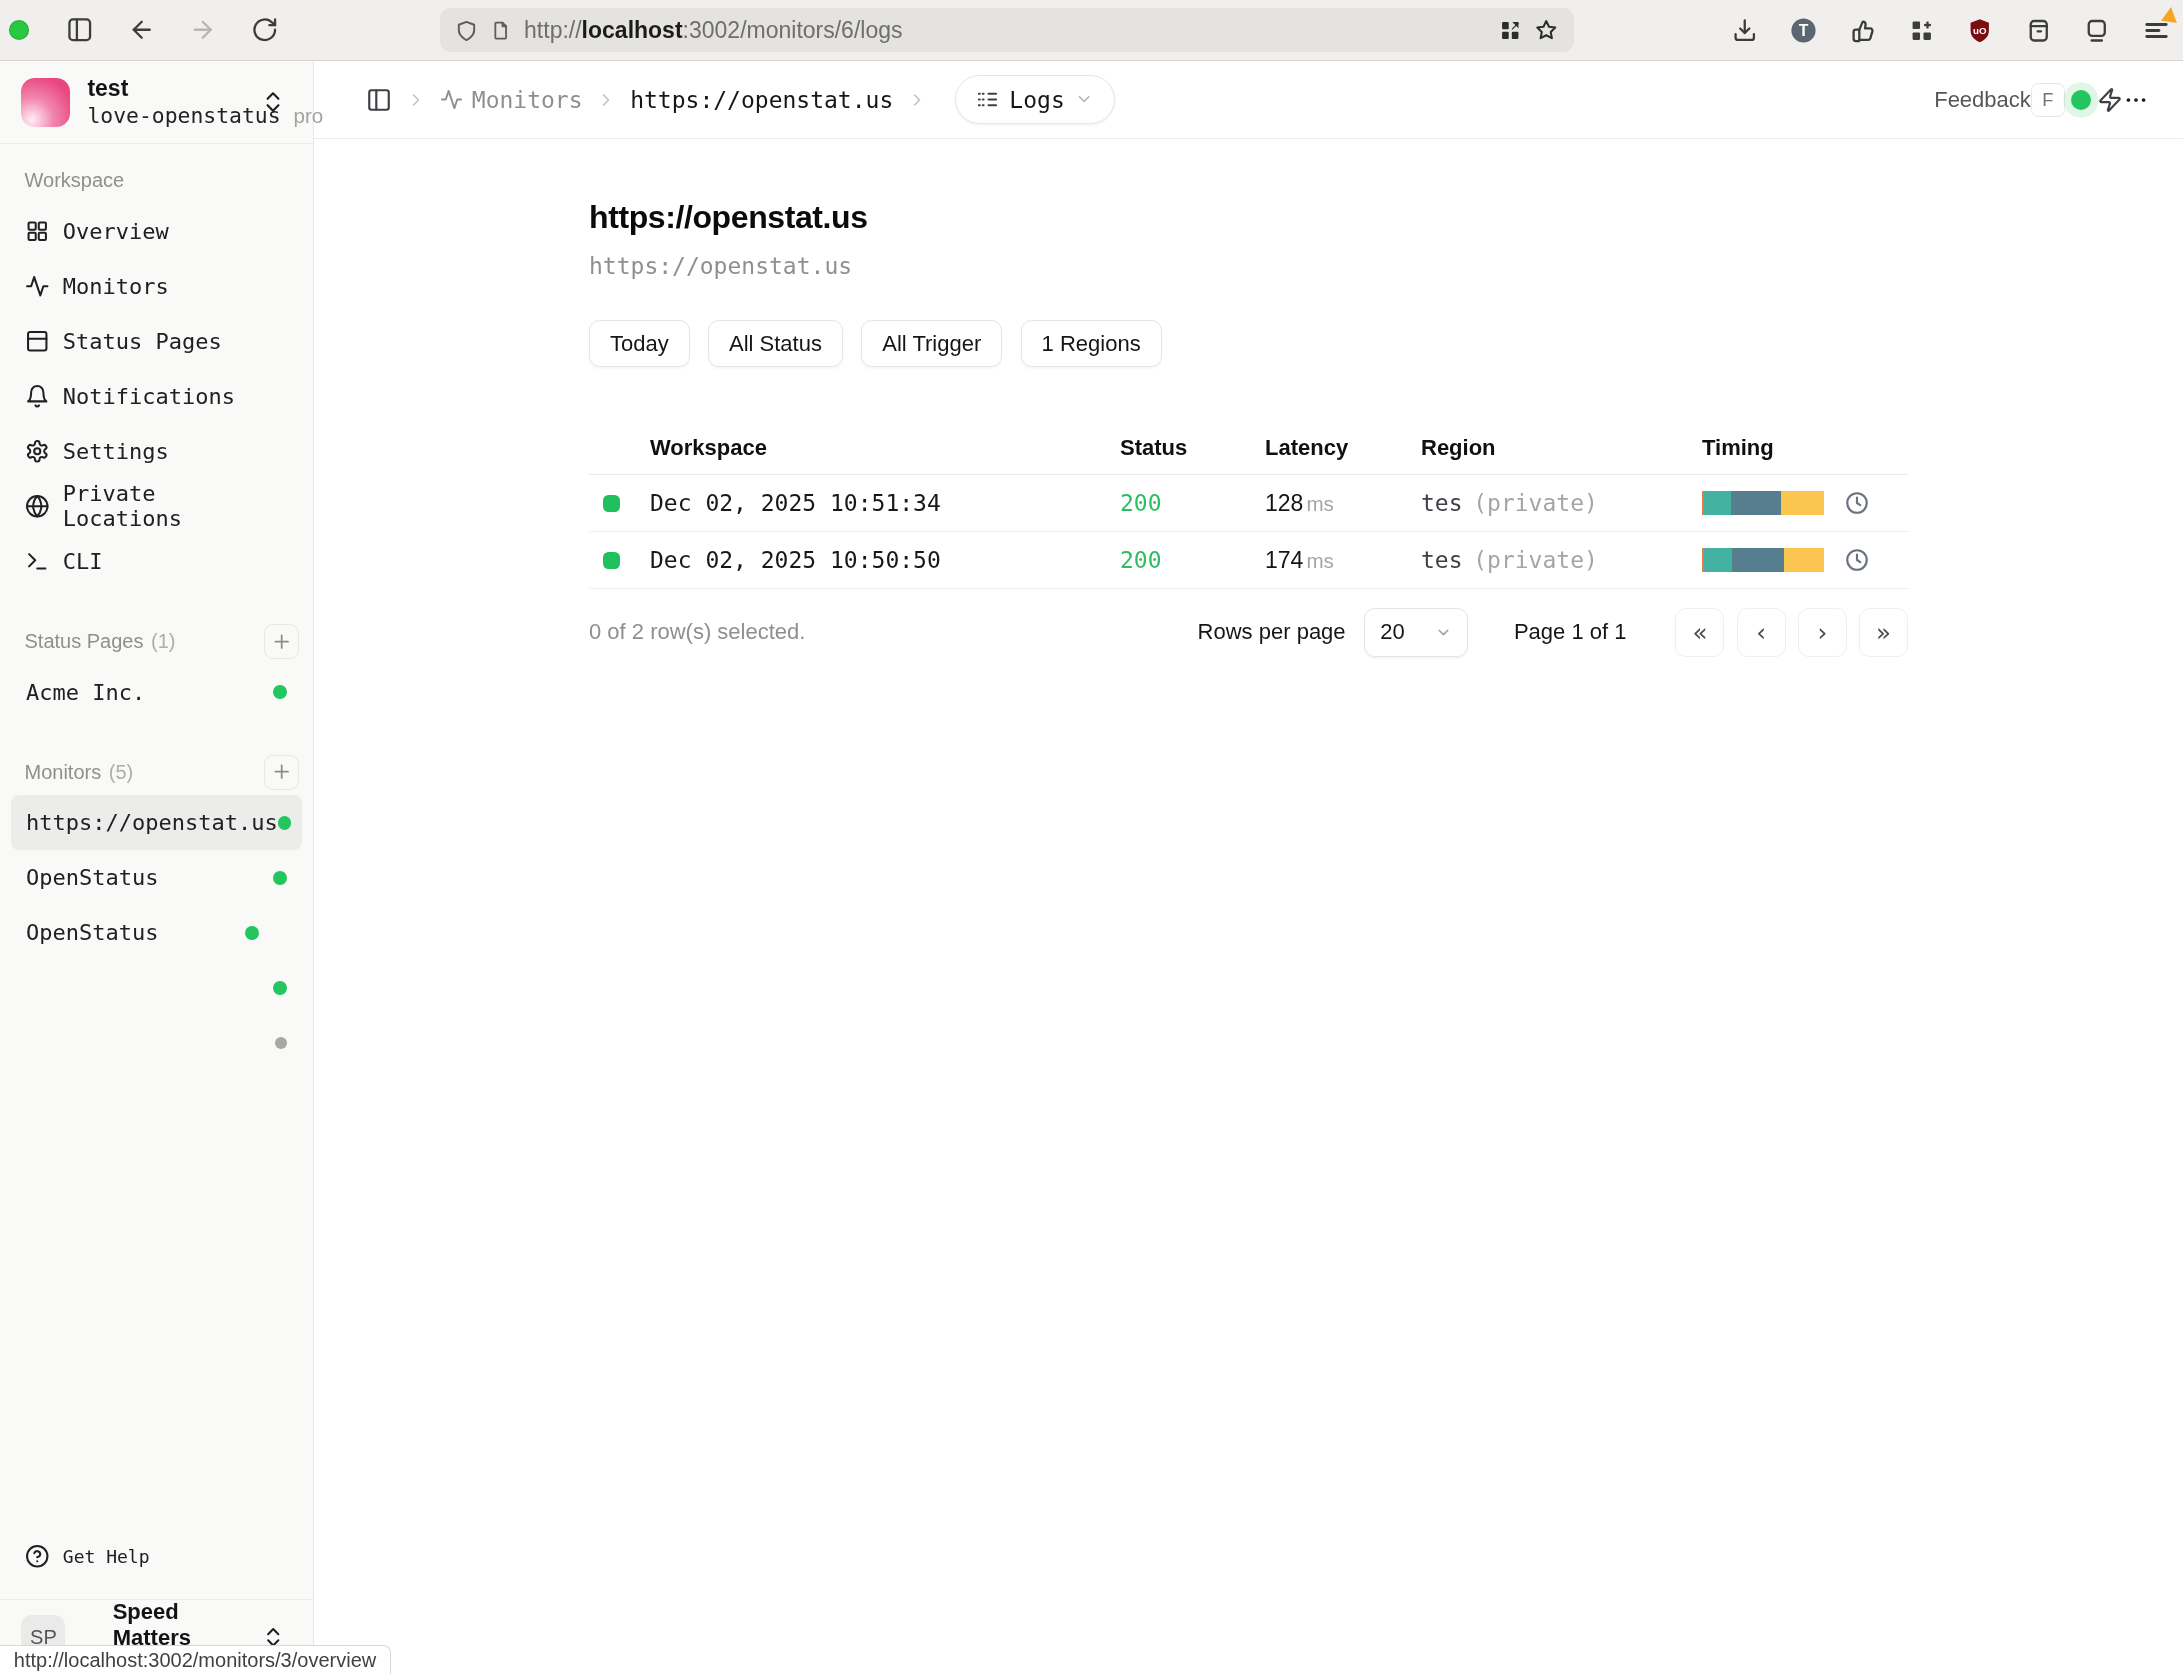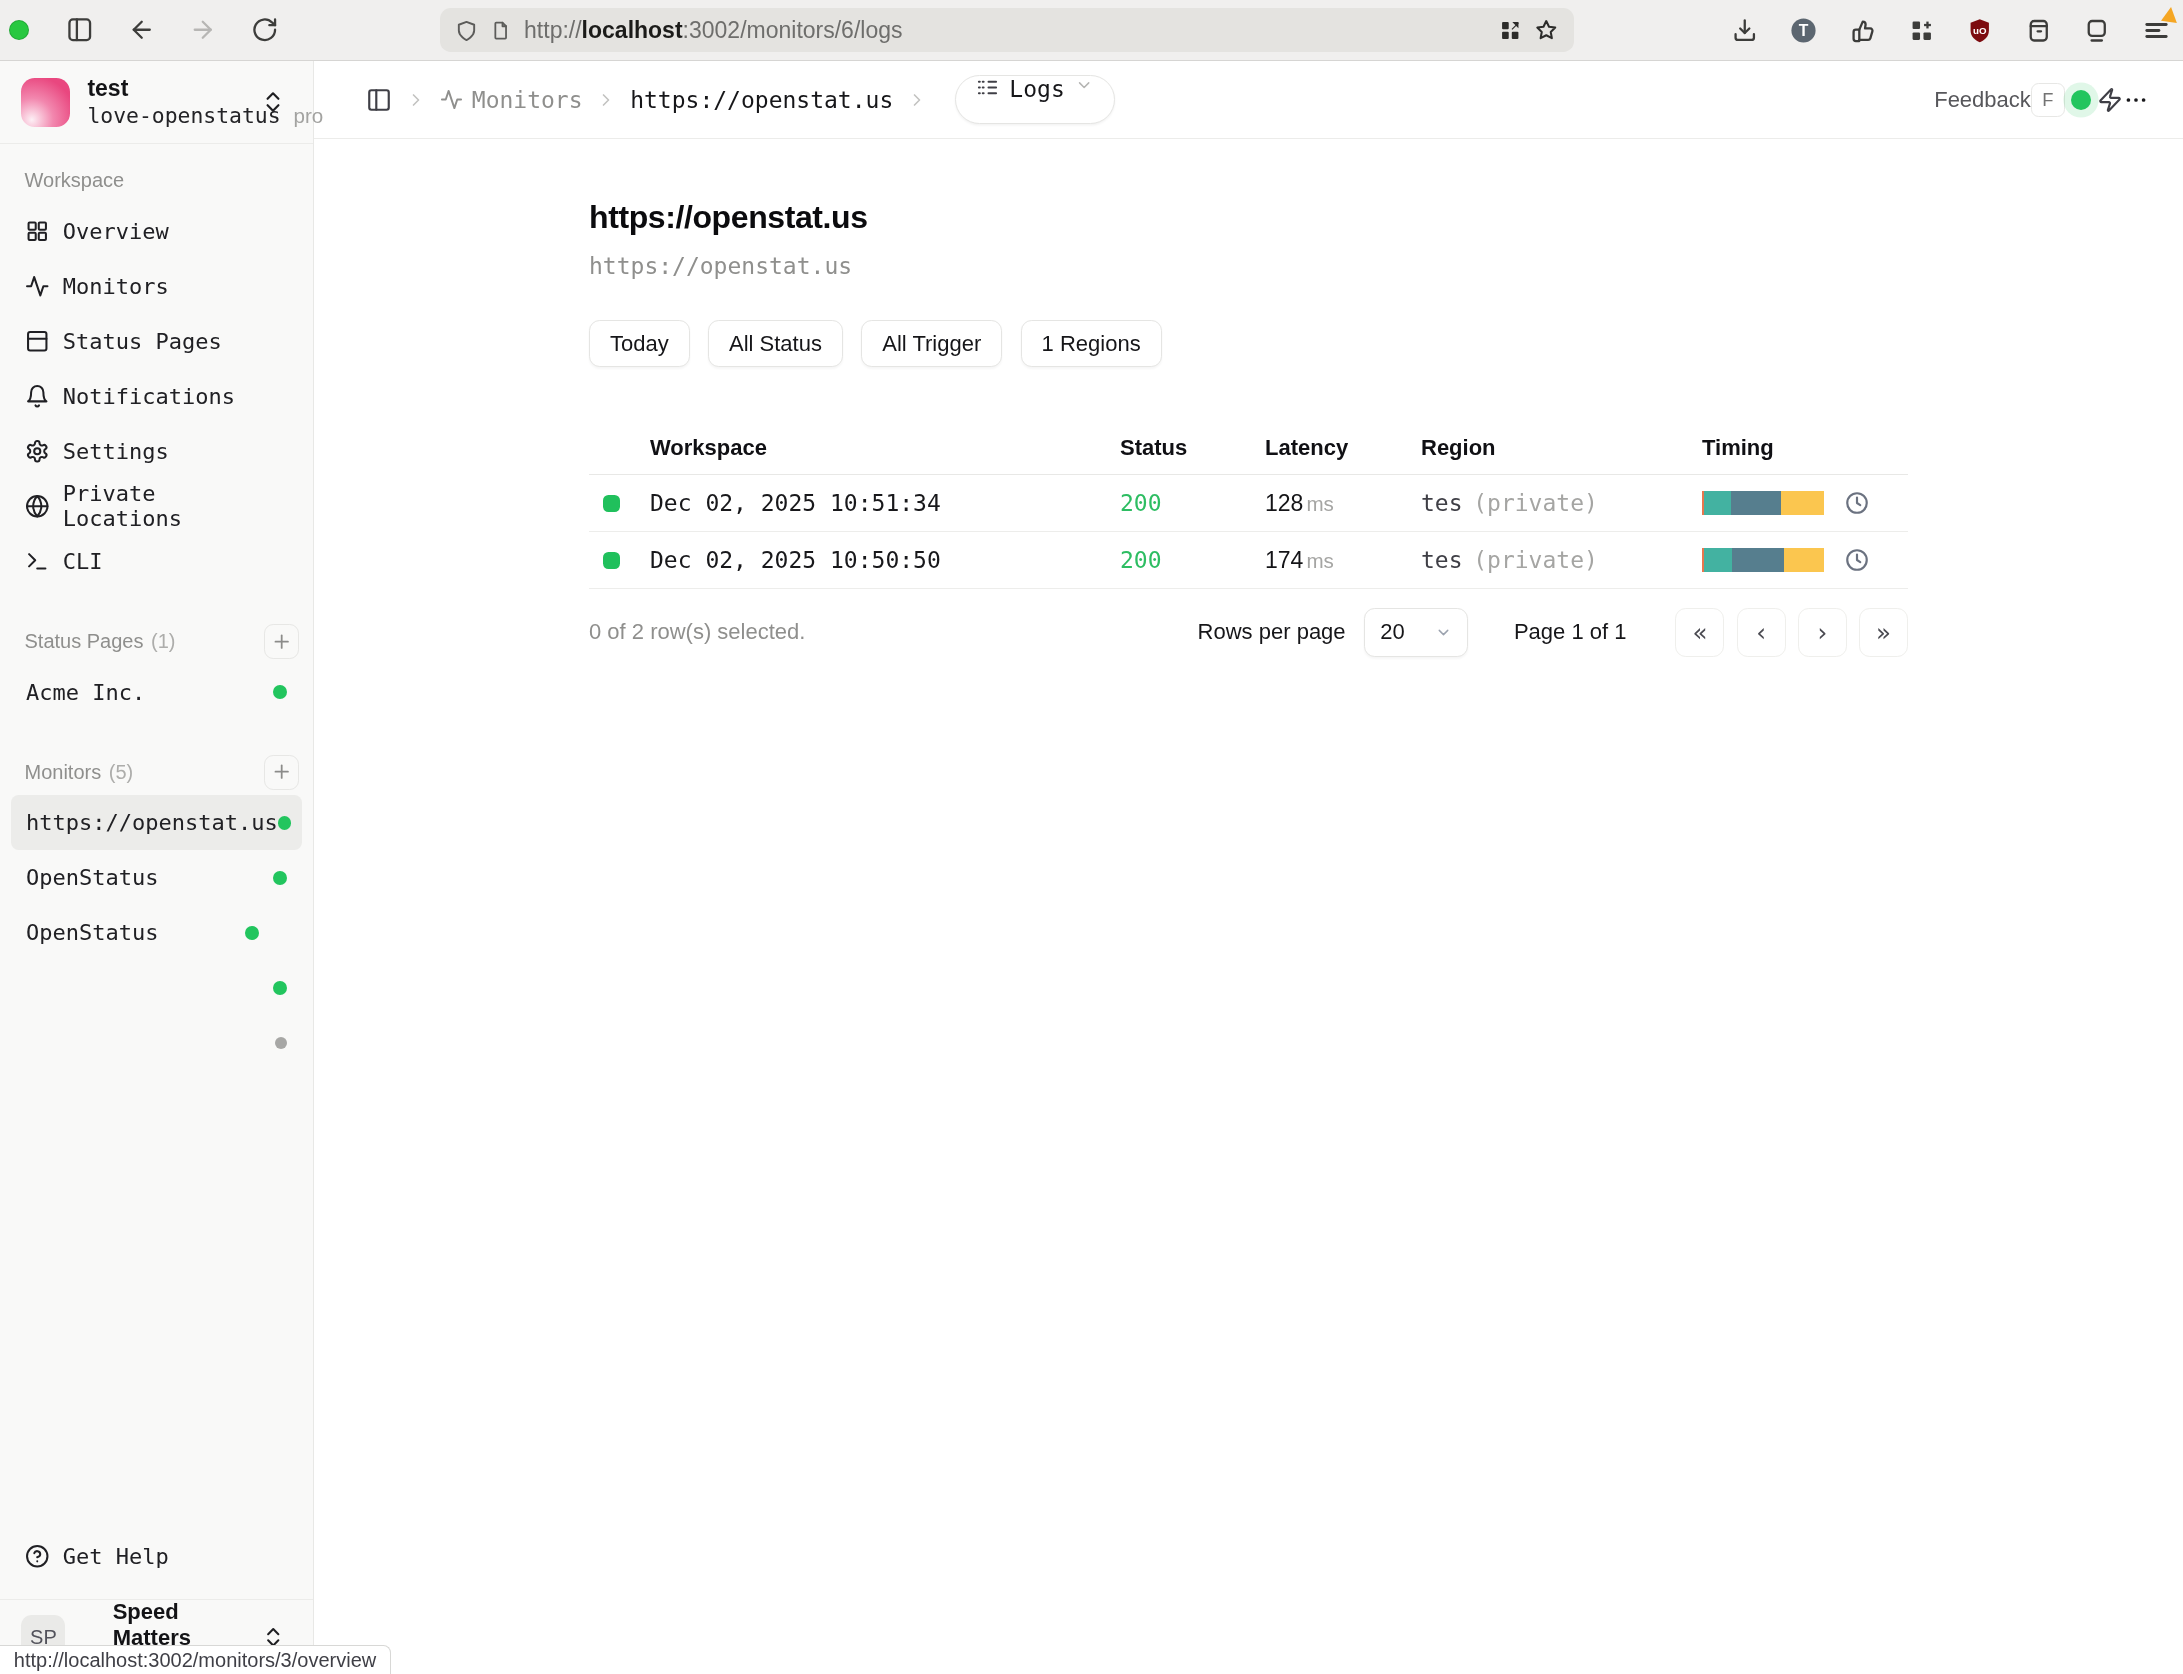--- a/index.html
+++ b/index.html
@@ -54,21 +54,21 @@
   .nav-item { height: 55px; display: flex; align-items: center; padding: 0 26px 0 24.5px;
     gap: 13.8px; color: #202024; font-size: 22px; cursor: default; }
   .nav-item .nav-ico { color: #202024; }
   .list-item { height: 55px; margin: 0 10.7px; padding: 0 15.3px; border-radius: 7.6px;
     display: flex; align-items: center; font-size: 22px; color: #202024; }
   .list-item.selected { background: #ececea; }
   .dot { width: 13.8px; height: 13.8px; border-radius: 50%; margin-left: auto; flex: none; }
   .dot.small { width: 12.2px; height: 12.2px; }
   .sec-gap { margin-top: 37px; }
   .get-help { height: 43px; margin-bottom: 21.4px; display: flex; align-items: center;
-    padding: 0 24.5px; gap: 13.8px; font-size: 22px; color: #202024; }
+    padding: 0 24.5px; gap: 13.8px; font-size: 18px; color: #202024; }
   .user-row { height: 75px; border-top: 1.5px solid #ececea; display: flex; align-items: center;
     padding: 0 27.5px 0 21.4px; gap: 15.3px; }
   .user-avatar { width: 44px; height: 44px; border-radius: 10.7px; background: #eaeae8;
     color: #52525b; font-size: 20px; display: flex; align-items: center; justify-content: center; }
   .user-meta { flex: 1; min-width: 0; }
   .user-name { font-size: 22px; font-weight: 700; color: #131316; line-height: 26px; margin-left: 32px; }
   .user-email { font-size: 20.6px; color: #4b4b52; line-height: 24.5px; white-space: nowrap; }
 
   .status-tip { position: fixed; left: 0; bottom: 0; height: 29px; z-index: 50;
     background: #fff; border: 1.5px solid #d8d8d6; border-left: none; border-bottom: none;
@@ -77,21 +77,21 @@
 
   
   .main { flex: 1; display: flex; flex-direction: column; background: #fff; min-width: 0; }
   .main-header { height: 78px; border-bottom: 1.5px solid #ececea; display: flex;
     align-items: center; padding: 0 34px 0 52px; }
   .crumb-sep { color: #c3c3c1; margin: 0 13.8px; }
   .crumb { display: flex; align-items: center; gap: 9.2px; font-size: 23px; }
   .crumb.muted { color: #8f8f8d; }
   .crumb.dark { color: #161619; }
   .logs-pill { height: 49px; border: 1.5px solid #e5e5e3; border-radius: 24.5px; background: #fff;
-    box-shadow: 0 1.5px 2.3px rgba(0,0,0,.05); display: flex; gap: 10.7px;
+    box-shadow: 0 1.5px 2.3px rgba(0,0,0,.05); display: flex; align-items: center; gap: 10.7px;
     padding: 0 20px; margin-left: 13.8px; }
   .logs-pill .lbl { font-size: 23px; color: #161619; }
   .hdr-right { margin-left: auto; display: flex; align-items: center; }
   .feedback { font-size: 22px; color: #57575b; }
   .kbd { width: 34px; height: 34px; border: 1.5px solid #e7e7e5; border-radius: 7.6px;
     display: flex; align-items: center; justify-content: center; font-size: 18.3px; color: #737373; }
   .live-dot { width: 20px; height: 20px; border-radius: 50%;
     box-shadow: 0 0 0 7.6px rgba(34,197,94,.14); margin: 0 6.1px; }
 
   .content { width: 1319px; margin: 0 auto; }

